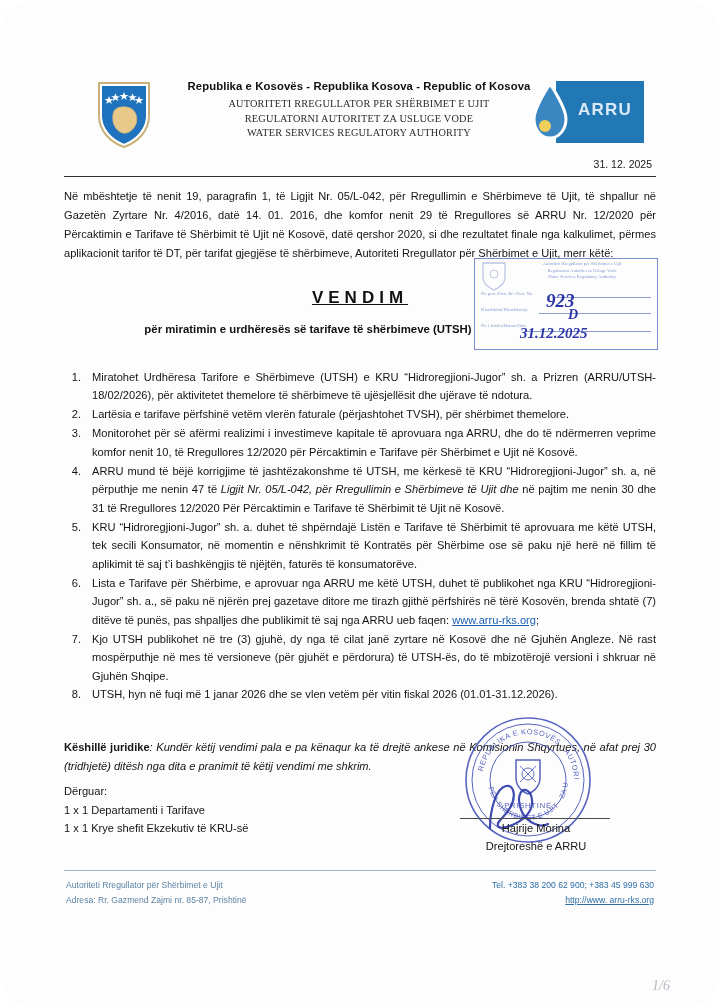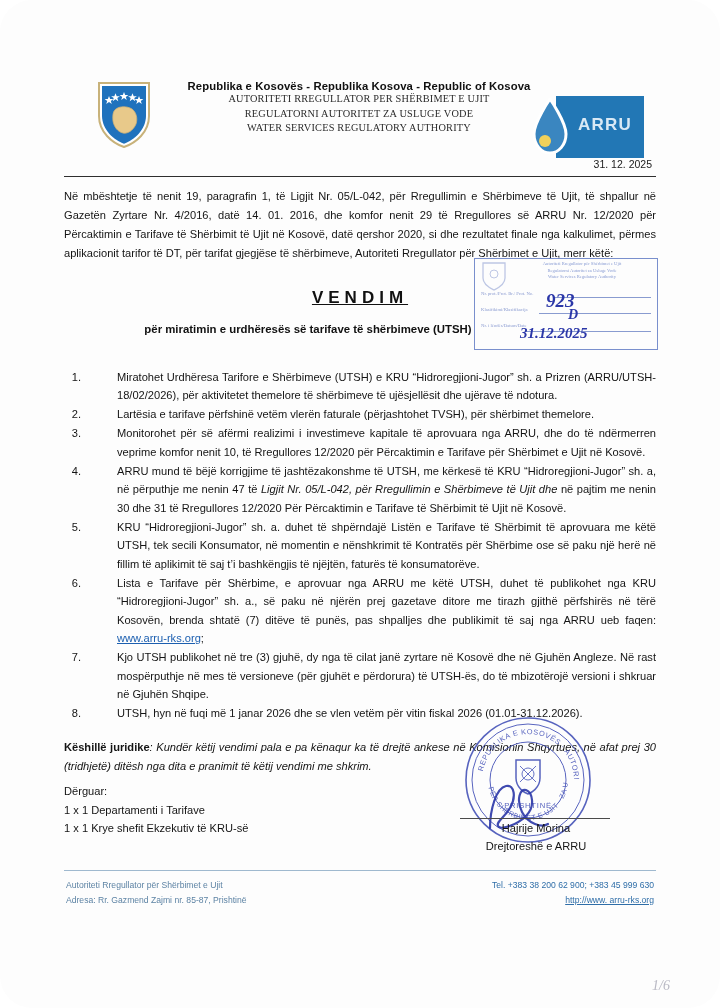--- a/index.html
+++ b/index.html
@@ -25,25 +25,25 @@
     position:absolute;left:0;top:2px;width:56px;height:70px;
   }
   .header-text{
     position:absolute;left:78px;top:2px;width:370px;text-align:center;
   }
   .rep-line{
     font-size:11.3px;font-weight:bold;color:#101010;letter-spacing:0.1px;
     white-space:nowrap;
   }
   .auth-lines{
-    font-family:"Liberation Serif", serif;
+    margin-top:5px;font-family:"Liberation Serif", serif;
     font-size:10.3px;color:#2b2b2b;line-height:1.42;letter-spacing:0.2px;
   }
   .logo{
-    position:absolute;left:430px;top:18px;width:118px;height:50px;
+    position:absolute;left:430px;top:3px;width:118px;height:50px;
   }
   .logo-rect{
     position:absolute;left:30px;top:0;width:88px;height:62px;
     background:#2277b5;
   }
   .logo-word{
     position:absolute;left:52px;top:19px;
     font-size:17px;font-weight:bold;color:#d9e9f5;letter-spacing:1.2px;
   }
   .drop{
@@ -79,21 +79,21 @@
     font-size:11.1px;line-height:1.665;color:#141414;
   }
   .li{
     display:flex;align-items:flex-start;margin-bottom:0.5px;
   }
   .li-num{
     width:28px;flex:0 0 28px;text-align:right;padding-right:11px;
     box-sizing:border-box;
   }
   .li-body{
-    flex:1 1 auto;text-align:justify;text-justify:inter-word;margin-left:25px;
+    flex:1 1 auto;text-align:justify;text-justify:inter-word;
   }
   a.lnk{color:#1c5fb0;text-decoration:underline;}
   
   .legal{
     position:absolute;left:64px;top:738px;width:592px;
     font-size:11.1px;line-height:1.7;color:#141414;text-align:justify;
   }
   .legal b{font-weight:bold;}
   
   .sendto{

